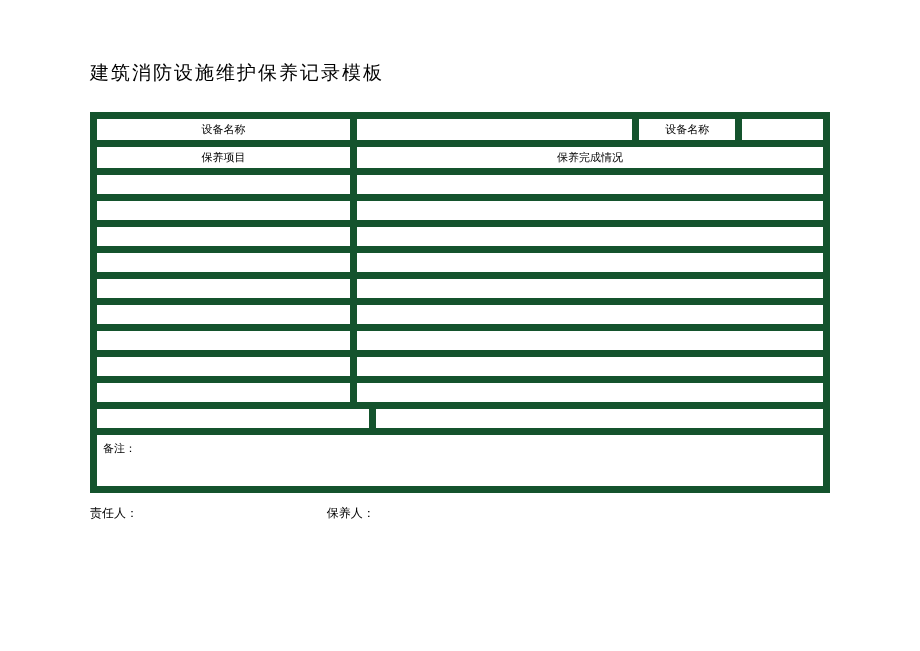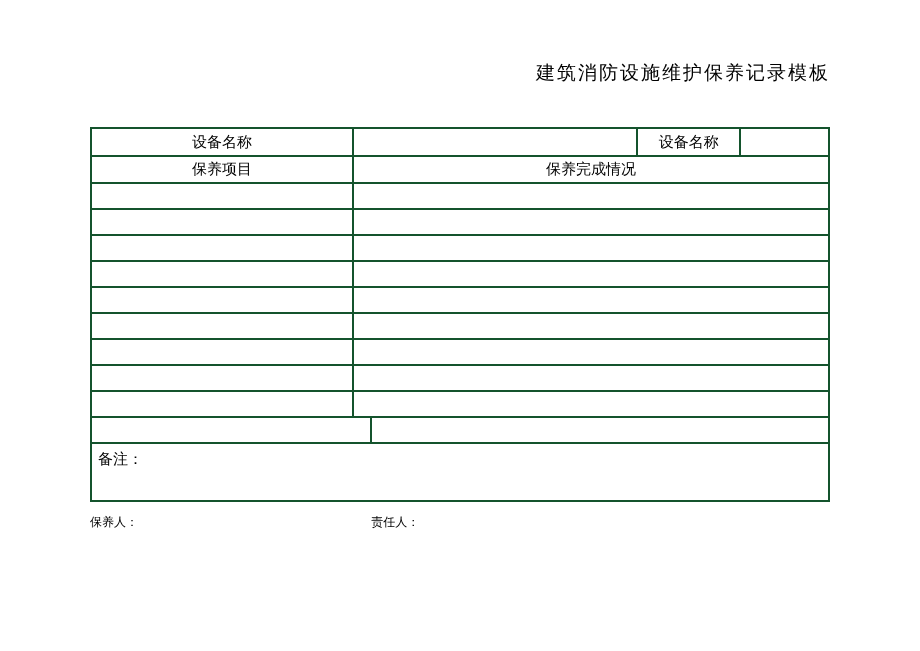--- a/index.html
+++ b/index.html
@@ -11,35 +11,35 @@
       font-family: "SimSun", "宋体", serif;
       background: #fff;
       width: 920px;
       height: 651px;
       position: relative;
     }
     .page {
       padding: 60px 90px 40px 90px;
     }
     .title {
-      text-align: right;
+      text-align: left;
       font-size: 19px;
       font-weight: normal;
-      margin-bottom: 41px;
+      margin-bottom: 26px;
       letter-spacing: 2px;
     }
     table {
       width: 100%;
       border-collapse: collapse;
       table-layout: fixed;
     }
     td {
-      border: 2px solid #14532d;
+      border: 7px solid #14532d;
       height: 26px;
-      font-size: 15px;
+      font-size: 11px;
       text-align: center;
       vertical-align: middle;
       padding: 3px 4px;
     }
     .row1 td { height: 28px; }
     .row2 td { height: 26px; }
     .body-row td { height: 26px; }
     .notes-row td {
       height: 58px;
       text-align: left;
@@ -128,16 +128,16 @@
           <td colspan="3"></td>
         </tr>
 
     <tr class="notes-row">
       <td colspan="5"><span>备注：</span></td>
     </tr>
   </tbody>
     </table>
 
   <div class="signatures">
+    <div class="sig-cell sig1">责任人：</div>
     <div class="sig-cell sig2">保养人：</div>
-    <div class="sig-cell sig1">责任人：</div>
   </div>
 </div>
 
 </body></html>

